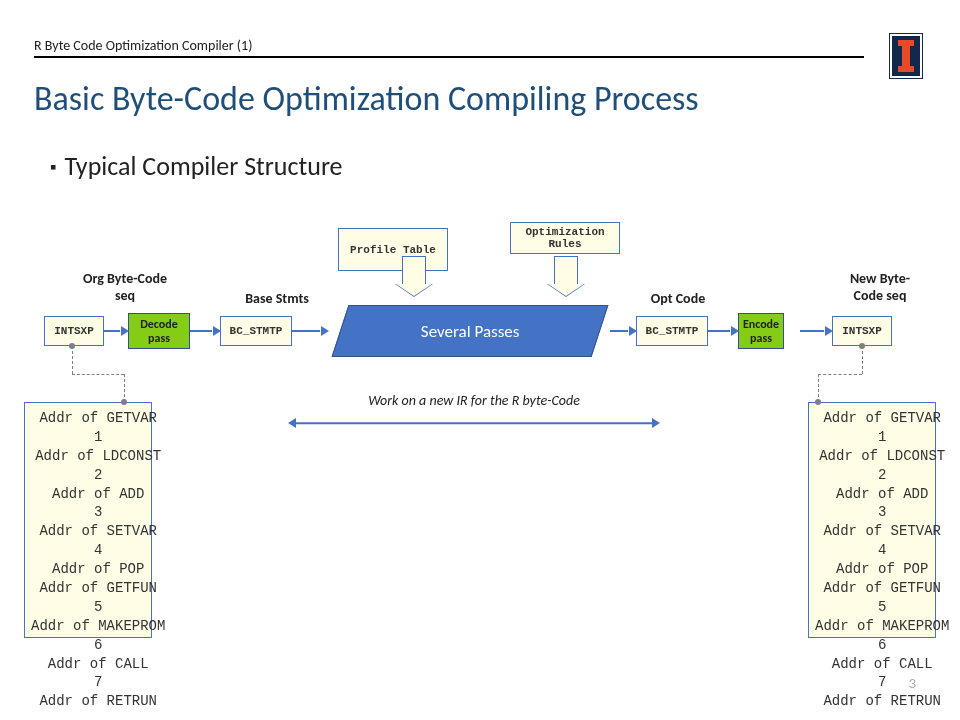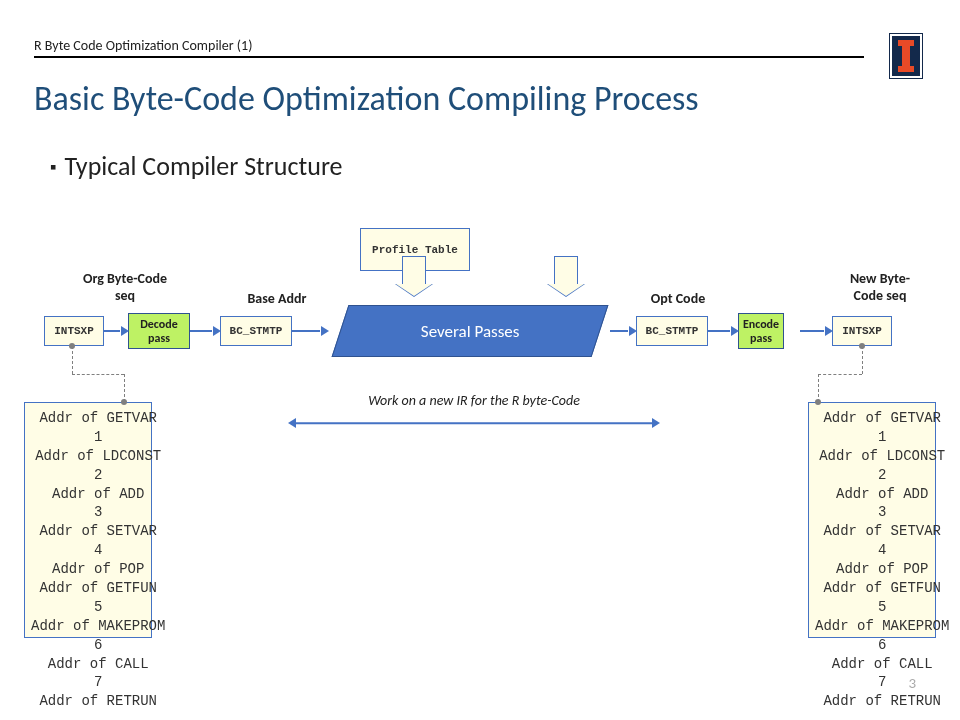--- a/index.html
+++ b/index.html
@@ -15,21 +15,21 @@
   .title { position: absolute; left: 34px; top: 78px; font-size: 34px; color: #1f4e79; font-weight: 400; }
   .bullet { position: absolute; left: 50px; top: 150px; font-size: 26px; color: #222; }
   .bullet .sq { font-size: 18px; vertical-align: 2px; margin-right: 8px; }
 
   
   .pageno { position: absolute; right: 44px; bottom: 28px; font-size: 15px; color: #aaa; }
 
   
   .shp { position: absolute; }
   .box-yellow { background: #fffde6; border: 1px solid #4472c4; display: flex; align-items: center; justify-content: center; text-align: center; }
-  .box-steel  { background: #bef264; border: 1px solid #2f528f; color: #fff; display: flex; align-items: center; justify-content: center; text-align: center; }
+  .box-steel  { background: #84cc16; border: 1px solid #2f528f; color: #fff; display: flex; align-items: center; justify-content: center; text-align: center; }
   .kfont { font-family: "Courier New", monospace; font-size: 11px; font-weight: bold; color: #333; }
   .lfont { font-size: 12px; font-weight: 600; color: #222; white-space: pre; }
   .codefont { font-family: "Courier New", monospace; font-size: 14px; font-weight: normal; color: #333; line-height: 1.35; white-space: pre; }
   .hdrlbl { font-size: 14px; font-weight: 600; color: #222; text-align: center; }
   .optrule { font-family: "Courier New", monospace; font-size: 11px; font-weight: bold; color: #333; }
 
   
   .parallelo {
     position: absolute;
     background: #4472c4; border: 1px solid #2f528f; color: #fff;
@@ -76,46 +76,48 @@
     <rect x="12" y="36" width="16" height="6" fill="#e84a27"></rect>
   </svg>
 
   <div class="title">Basic Byte-Code Optimization Compiling Process</div>
   <div class="bullet">
     <span class="sq">▪</span><span>Typical Compiler Structure</span>
   </div>
 
   <div class="shp hdrlbl" style="left:70px; top:270px; width:110px; white-space:pre;">Org Byte-Code
 seq</div>
-  <div class="shp hdrlbl" style="left:232px; top:290px; width:90px;">Base Addr</div>
+  <div class="shp hdrlbl" style="left:232px; top:290px; width:90px;">Base Stmts</div>
   <div class="shp hdrlbl" style="left:638px; top:290px; width:80px;">Opt Code</div>
   <div class="shp hdrlbl" style="left:832px; top:270px; width:96px; white-space:pre;">New Byte-
 Code seq</div>
 
   <div class="shp box-yellow kfont" style="left:44px; top:316px; width:60px; height:30px;">INTSXP</div>
   <div class="shp box-steel lfont" style="left:128px; top:313px; width:62px; height:36px;">Decode
 pass</div>
   <div class="shp box-yellow kfont" style="left:220px; top:316px; width:72px; height:30px;">BC_STMTP</div>
 
   <div class="parallelo" style="left:340px; top:305px; width:260px; height:52px;">
       <span>Several Passes</span>
     </div>
 
   <div class="shp box-yellow kfont" style="left:636px; top:316px; width:72px; height:30px;">BC_STMTP</div>
   <div class="shp box-steel lfont" style="left:738px; top:313px; width:46px; height:36px;">Encode
 pass</div>
   <div class="shp box-yellow kfont" style="left:832px; top:316px; width:60px; height:30px;">INTSXP</div>
 
-  <div class="shp box-yellow optrule" style="left:360px; top:228px; width:110px; height:43px;">Profile Table</div>
+  <div class="shp box-yellow optrule" style="left:338px; top:228px; width:110px; height:43px;">Profile Table</div>
   <div class="barrow" style="left:396px; top:256px; width:36px; height:40px;">
     <div class="shaft" style="width:24px; height:28px;"></div>
     <div class="headb"></div>
       <div class="head"></div>
   </div>
 
+  <div class="shp box-yellow optrule" style="left:510px; top:222px; width:110px; height:32px; white-space:pre;">Optimization
+Rules</div>
   <div class="barrow" style="left:548px; top:256px; width:36px; height:40px;">
     <div class="shaft" style="width:24px; height:28px;"></div>
     <div class="headb"></div>
       <div class="head"></div>
   </div>
 
   <div class="arrow-r" style="left:104px; top:331px; width:24px;">
       <div class="line" style="width:16px;"></div>
       <div class="tip"></div>
     </div>

